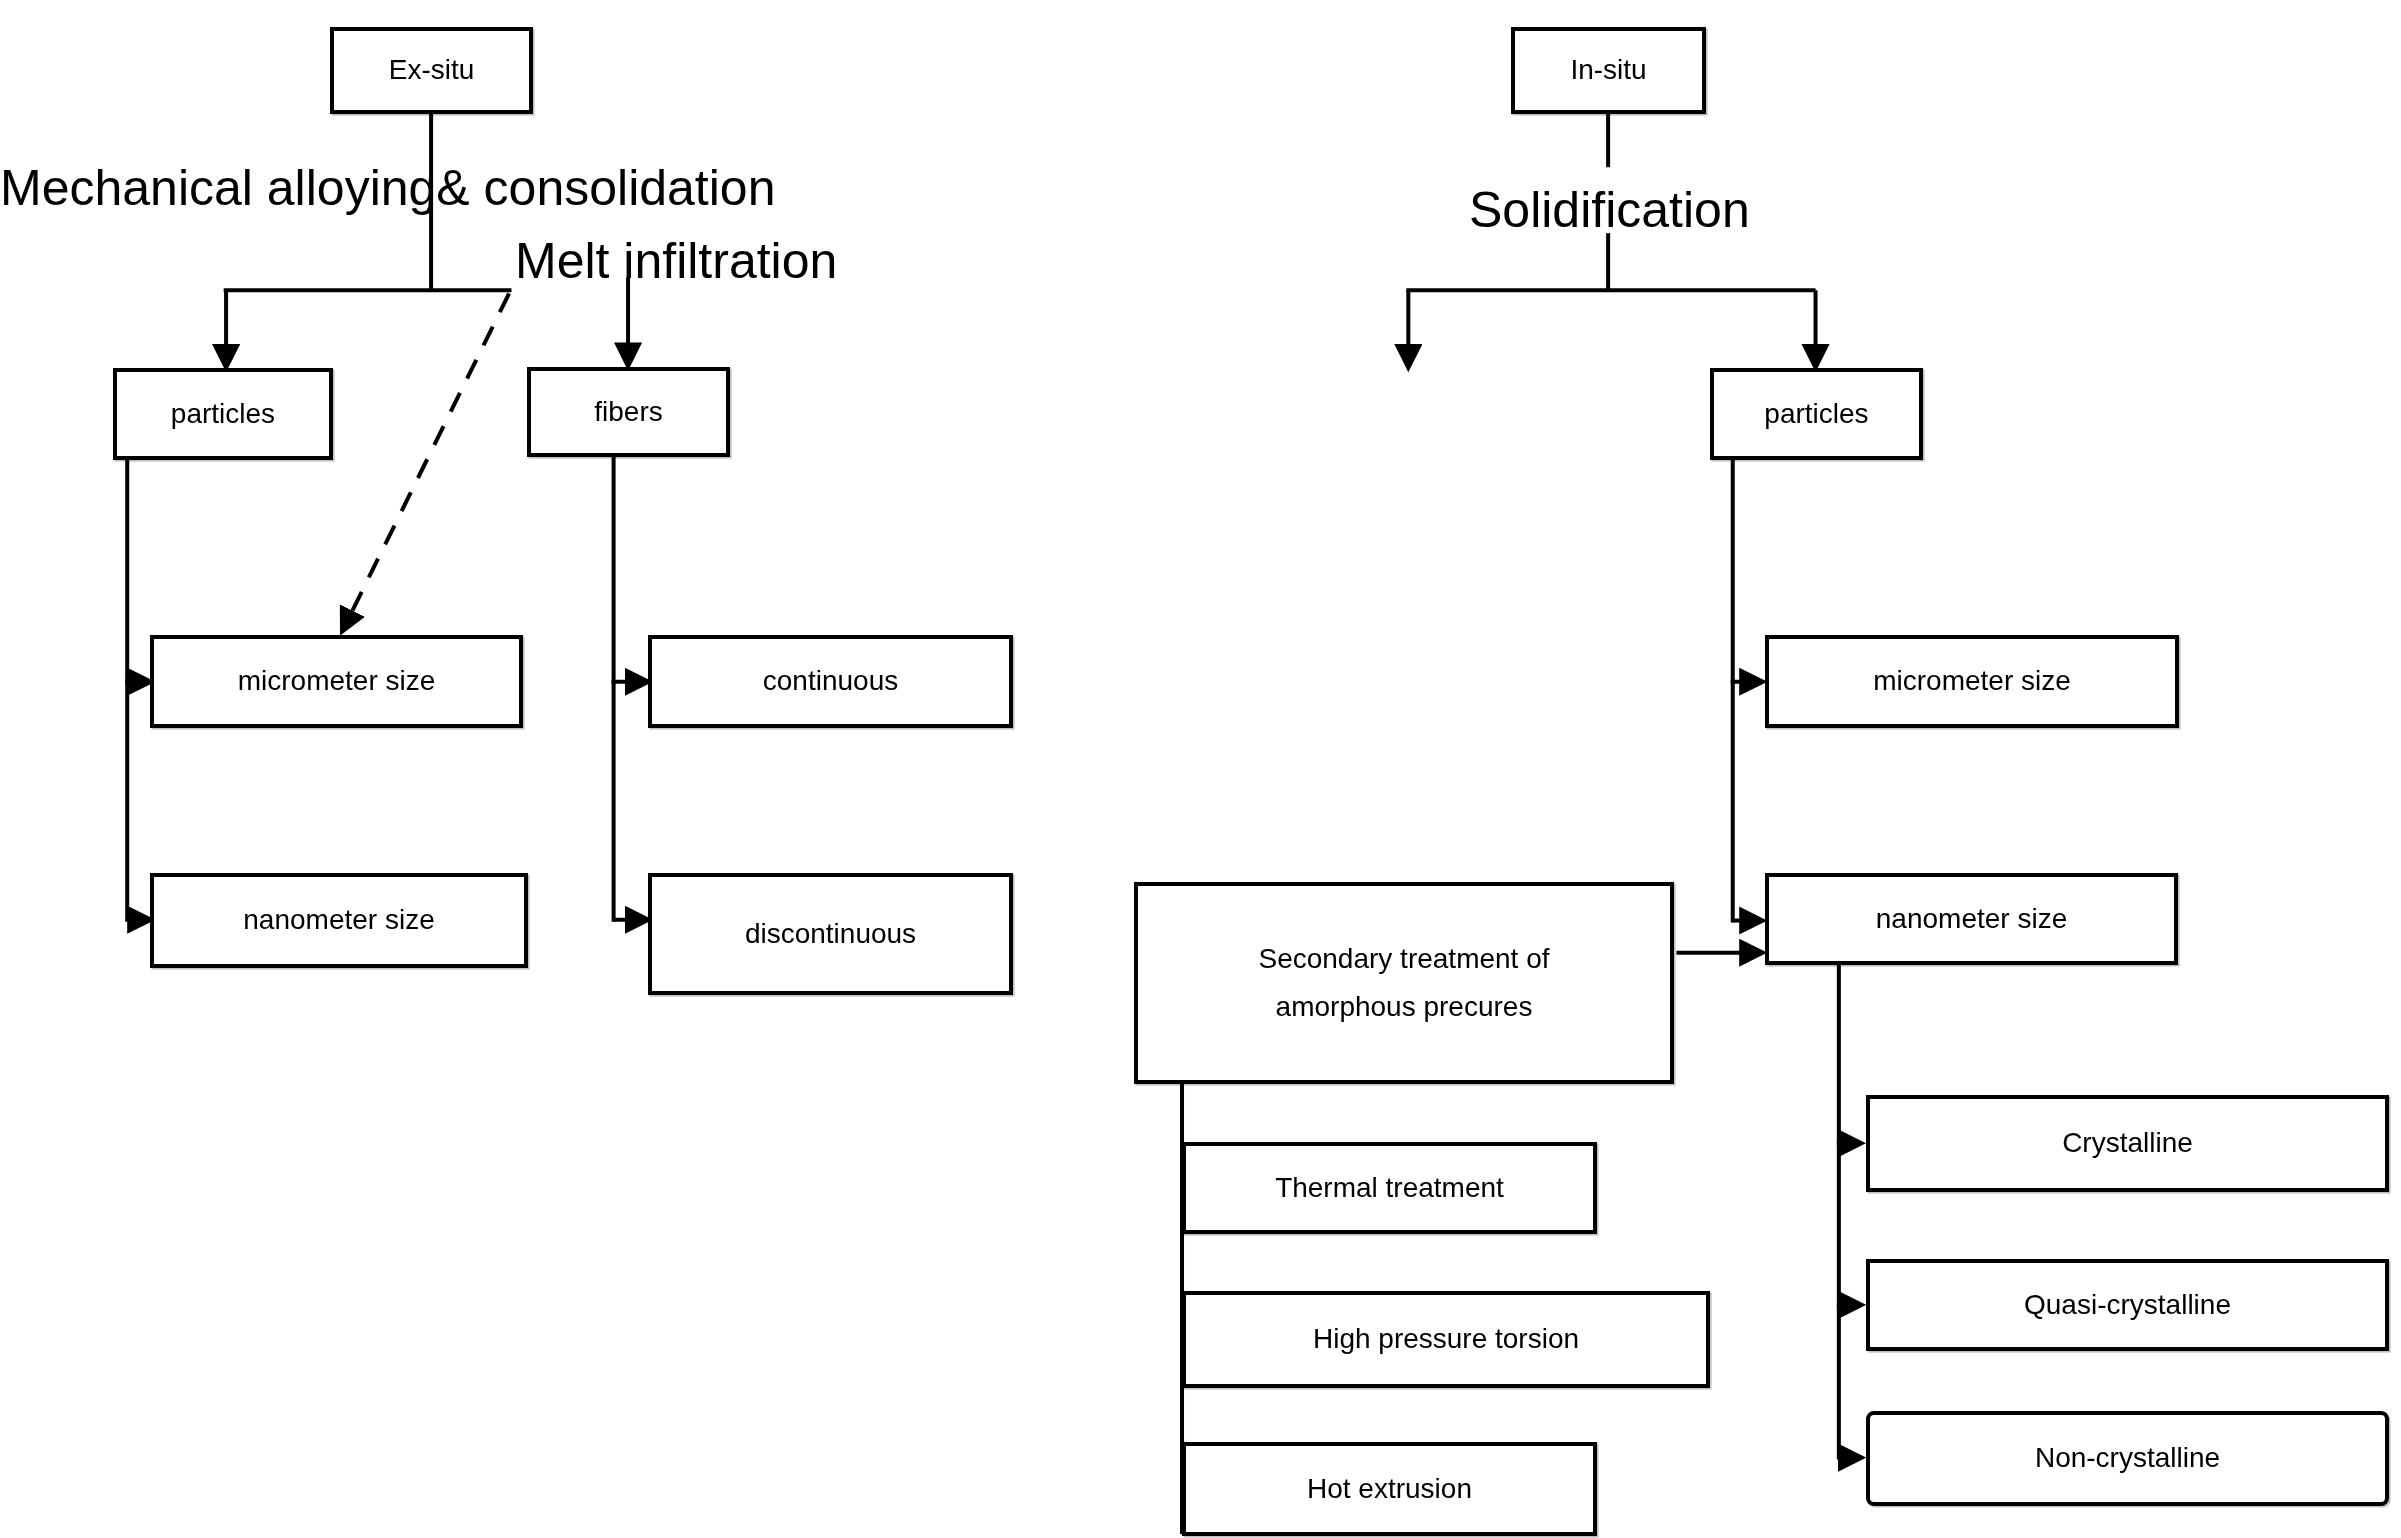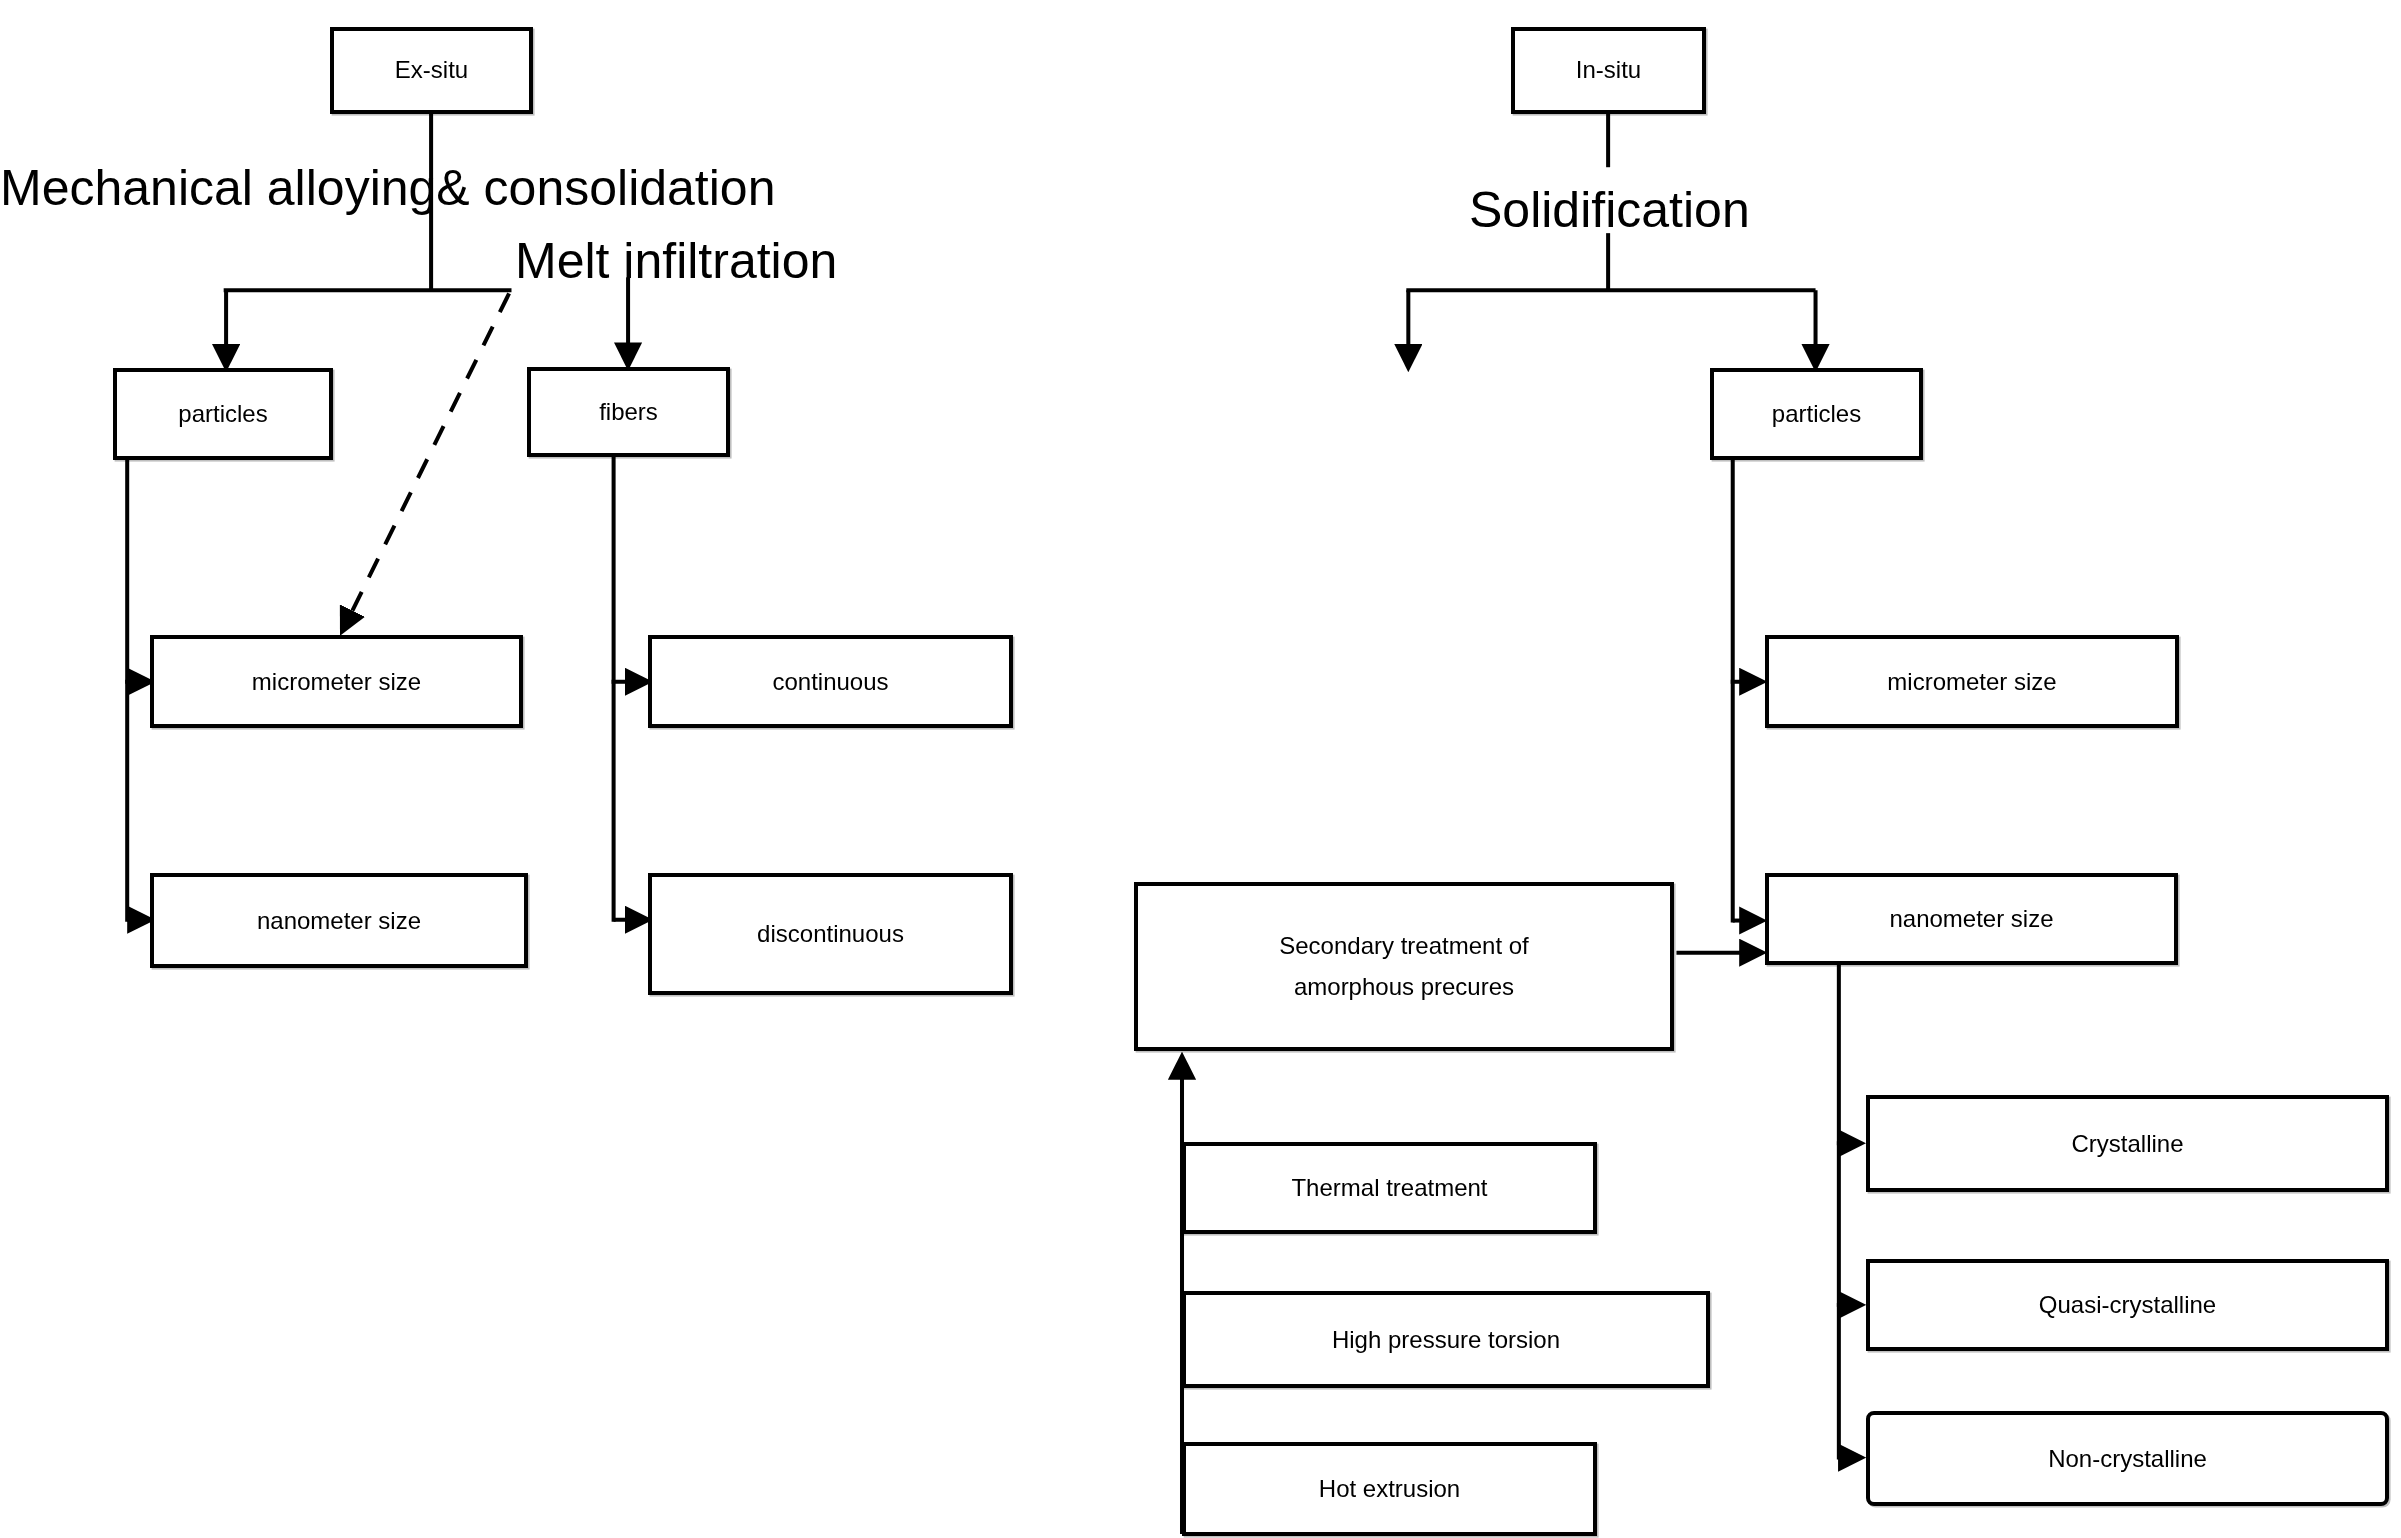--- a/index.html
+++ b/index.html
@@ -26,21 +26,21 @@
   .node {
     position: absolute;
     box-sizing: border-box;
     border: 4.8px solid #000000;
     background: #ffffff;
     display: flex;
     flex-direction: column;
     align-items: center;
     justify-content: center;
     text-align: right;
-    font-size: 24px;
+    font-size: 28px;
     line-height: 1.15;
     box-shadow: 1.6px 1.6px 0 rgba(0,0,0,0.25);
   }
   .label {
     position: absolute;
     box-sizing: border-box;
     display: flex;
     flex-direction: row;
     align-items: center;
     justify-content: flex-start;
@@ -142,21 +142,21 @@
   </div>
 
   <div class="node" style="left:1765px; top:635px; width:414px; height:93px;">
     <span>micrometer size</span>
   </div>
 
   <div class="node" style="left:1765px; top:873px; width:413px; height:92px;">
     <span>nanometer size</span>
   </div>
 
-  <div class="node" style="left:1134px; top:882px; width:540px; height:169px; line-height:1.7;">
+  <div class="node" style="left:1134px; top:882px; width:540px; height:202px; line-height:1.7;">
     <span>Secondary treatment of</span>
     <span>amorphous precures</span>
   </div>
 
   <div class="node" style="left:1182px; top:1142px; width:415px; height:92px;">
     <span>Thermal treatment</span>
   </div>
 
   <div class="node" style="left:1182px; top:1291px; width:528px; height:97px;">
     <span>High pressure torsion</span>

